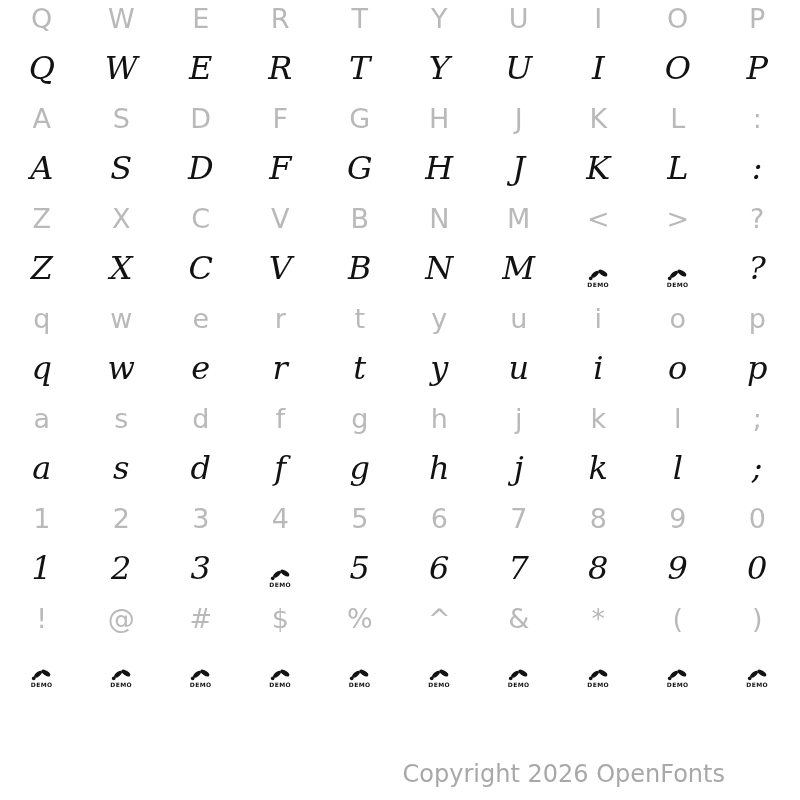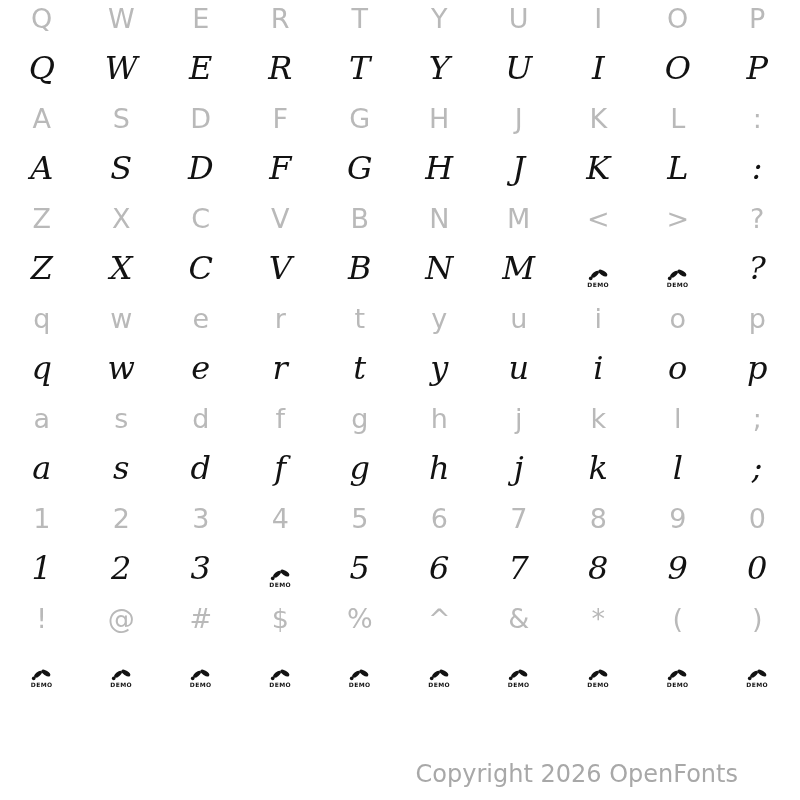--- a/index.html
+++ b/index.html
@@ -60,21 +60,21 @@
     font-family: "DejaVu Sans", sans-serif;
     font-size: 6px;
     font-weight: bold;
     letter-spacing: 0.4px;
     line-height: 1;
     color: var(--demo-black, #121212);
     margin-top: 1px;
   }
   .copyright {
     position: absolute;
-    right: 62px;
+    right: 75px;
     bottom: 12px;
     font-family: "DejaVu Sans", sans-serif;
     font-size: 24px;
     color: var(--copyright-gray, #a8a8a8);
     letter-spacing: 0px;
   }
 </style>
 </head>
 <body>
 

